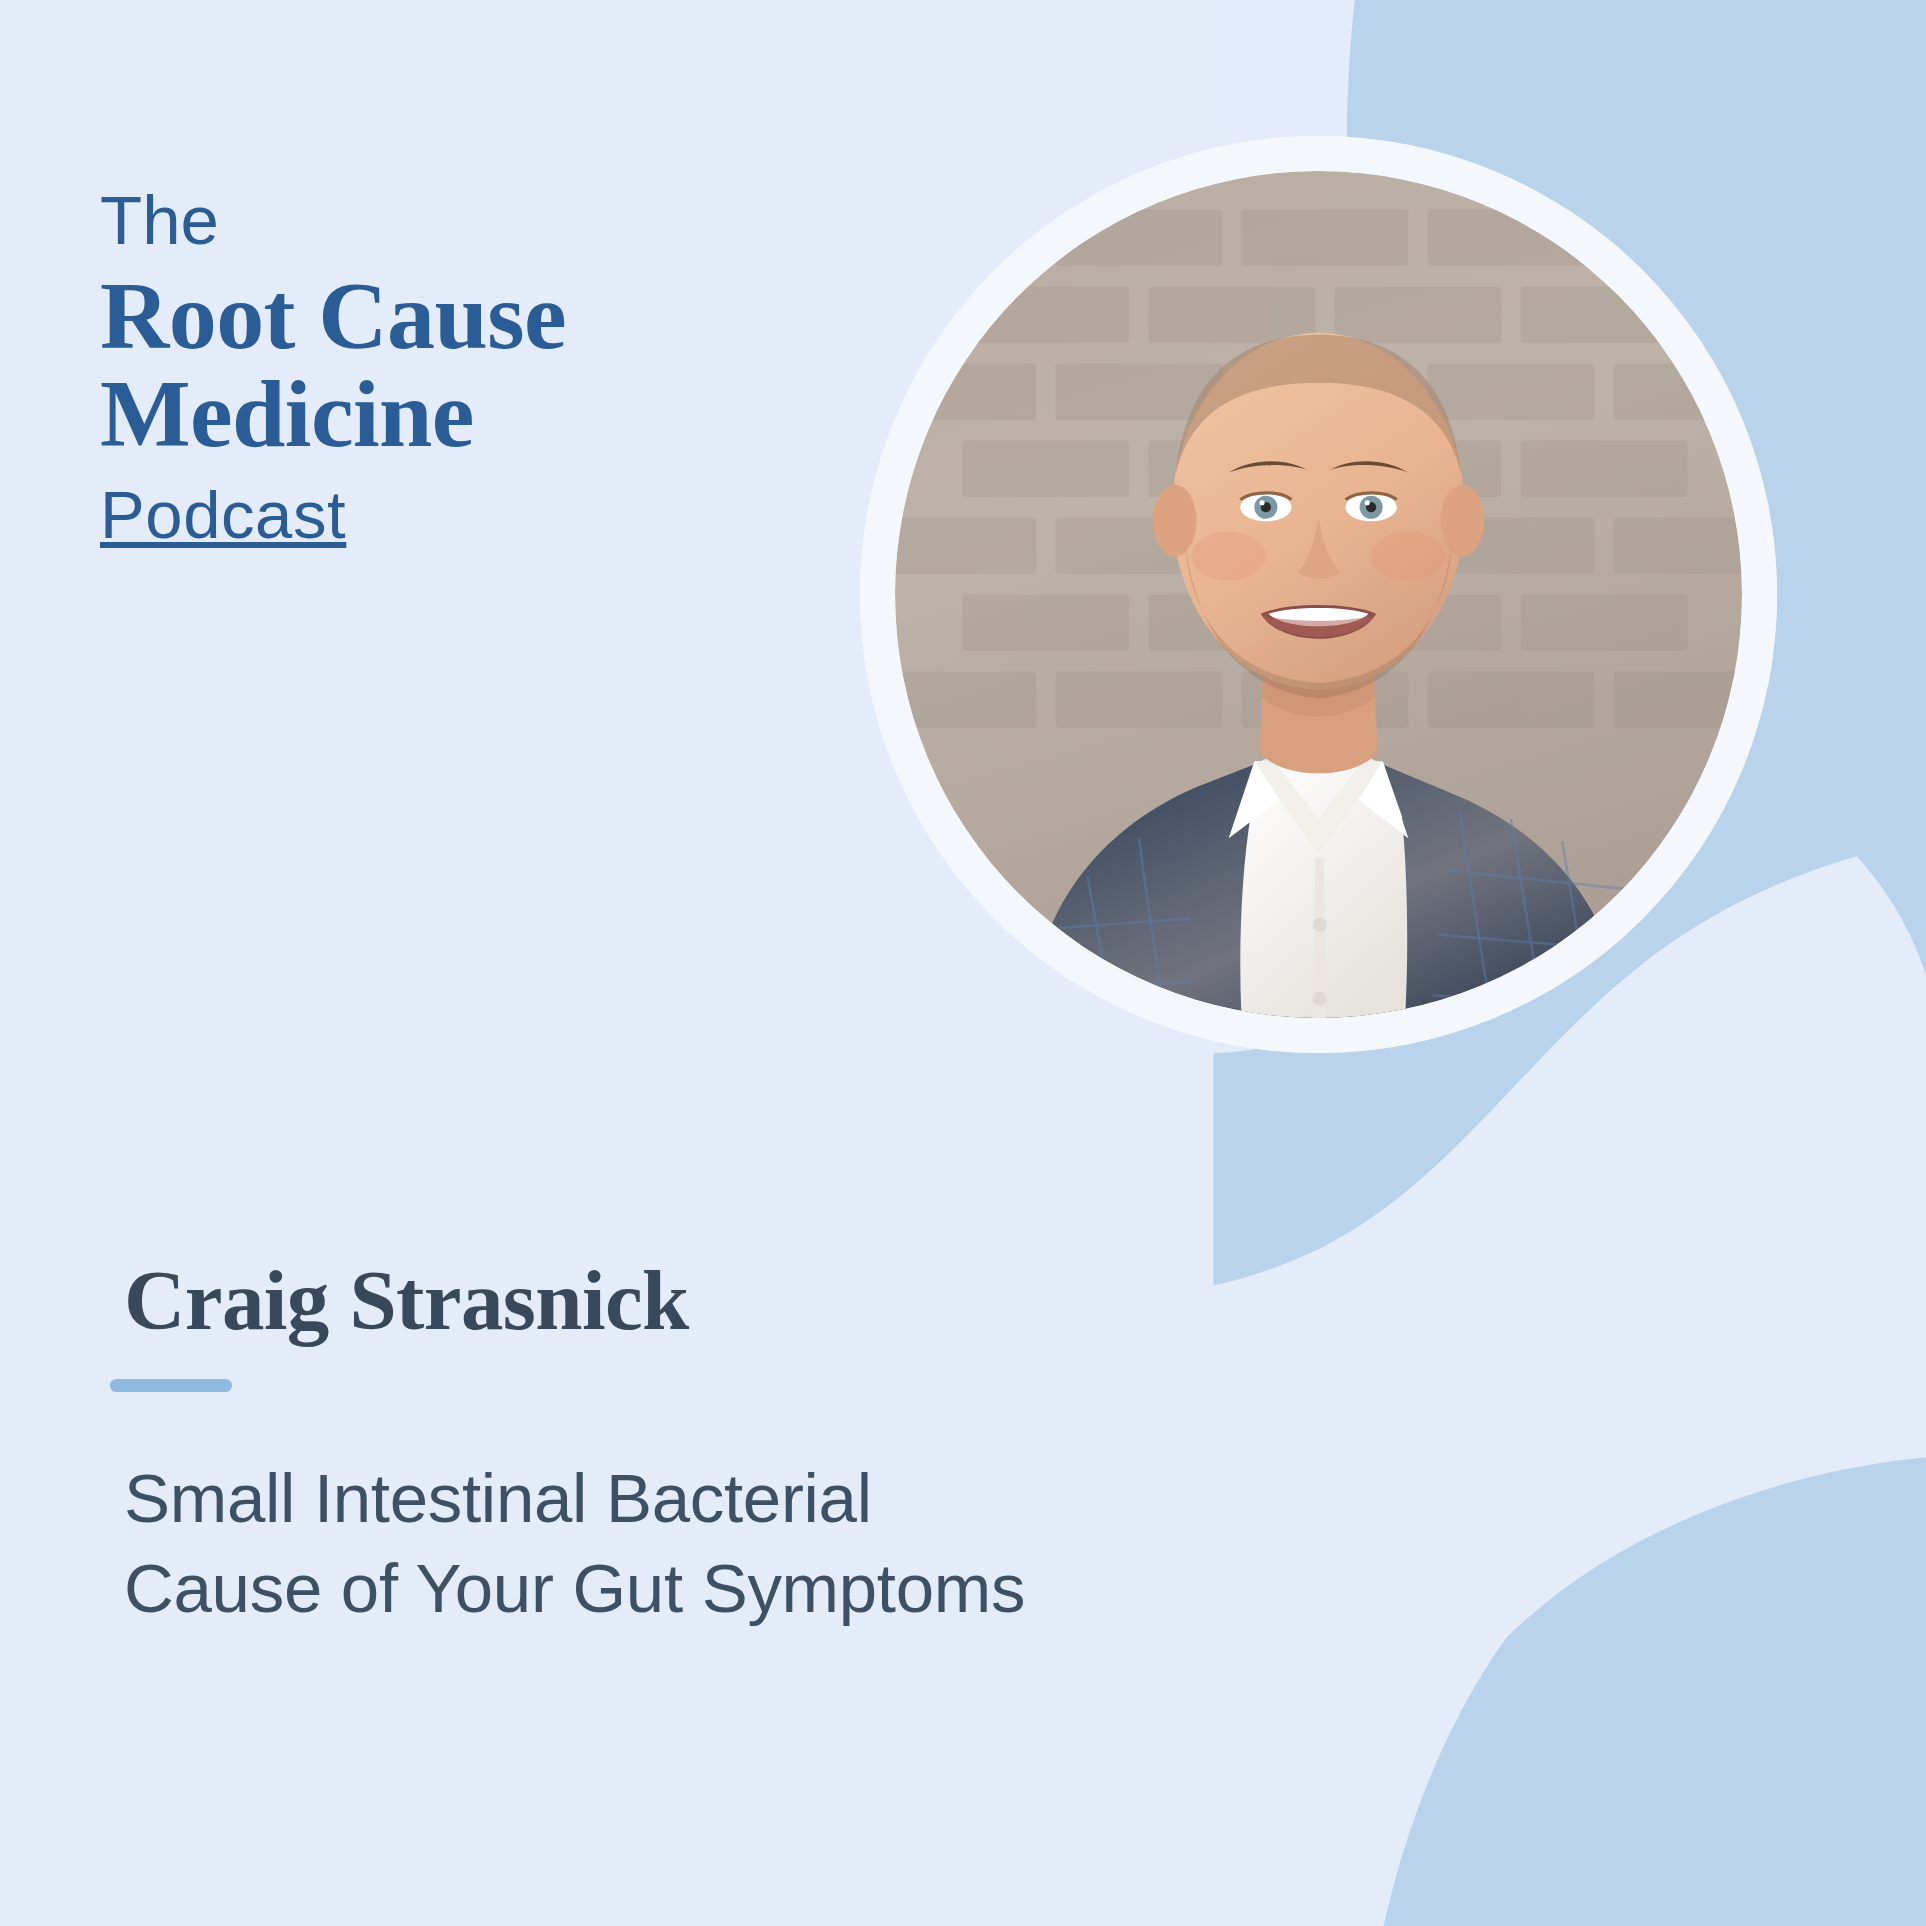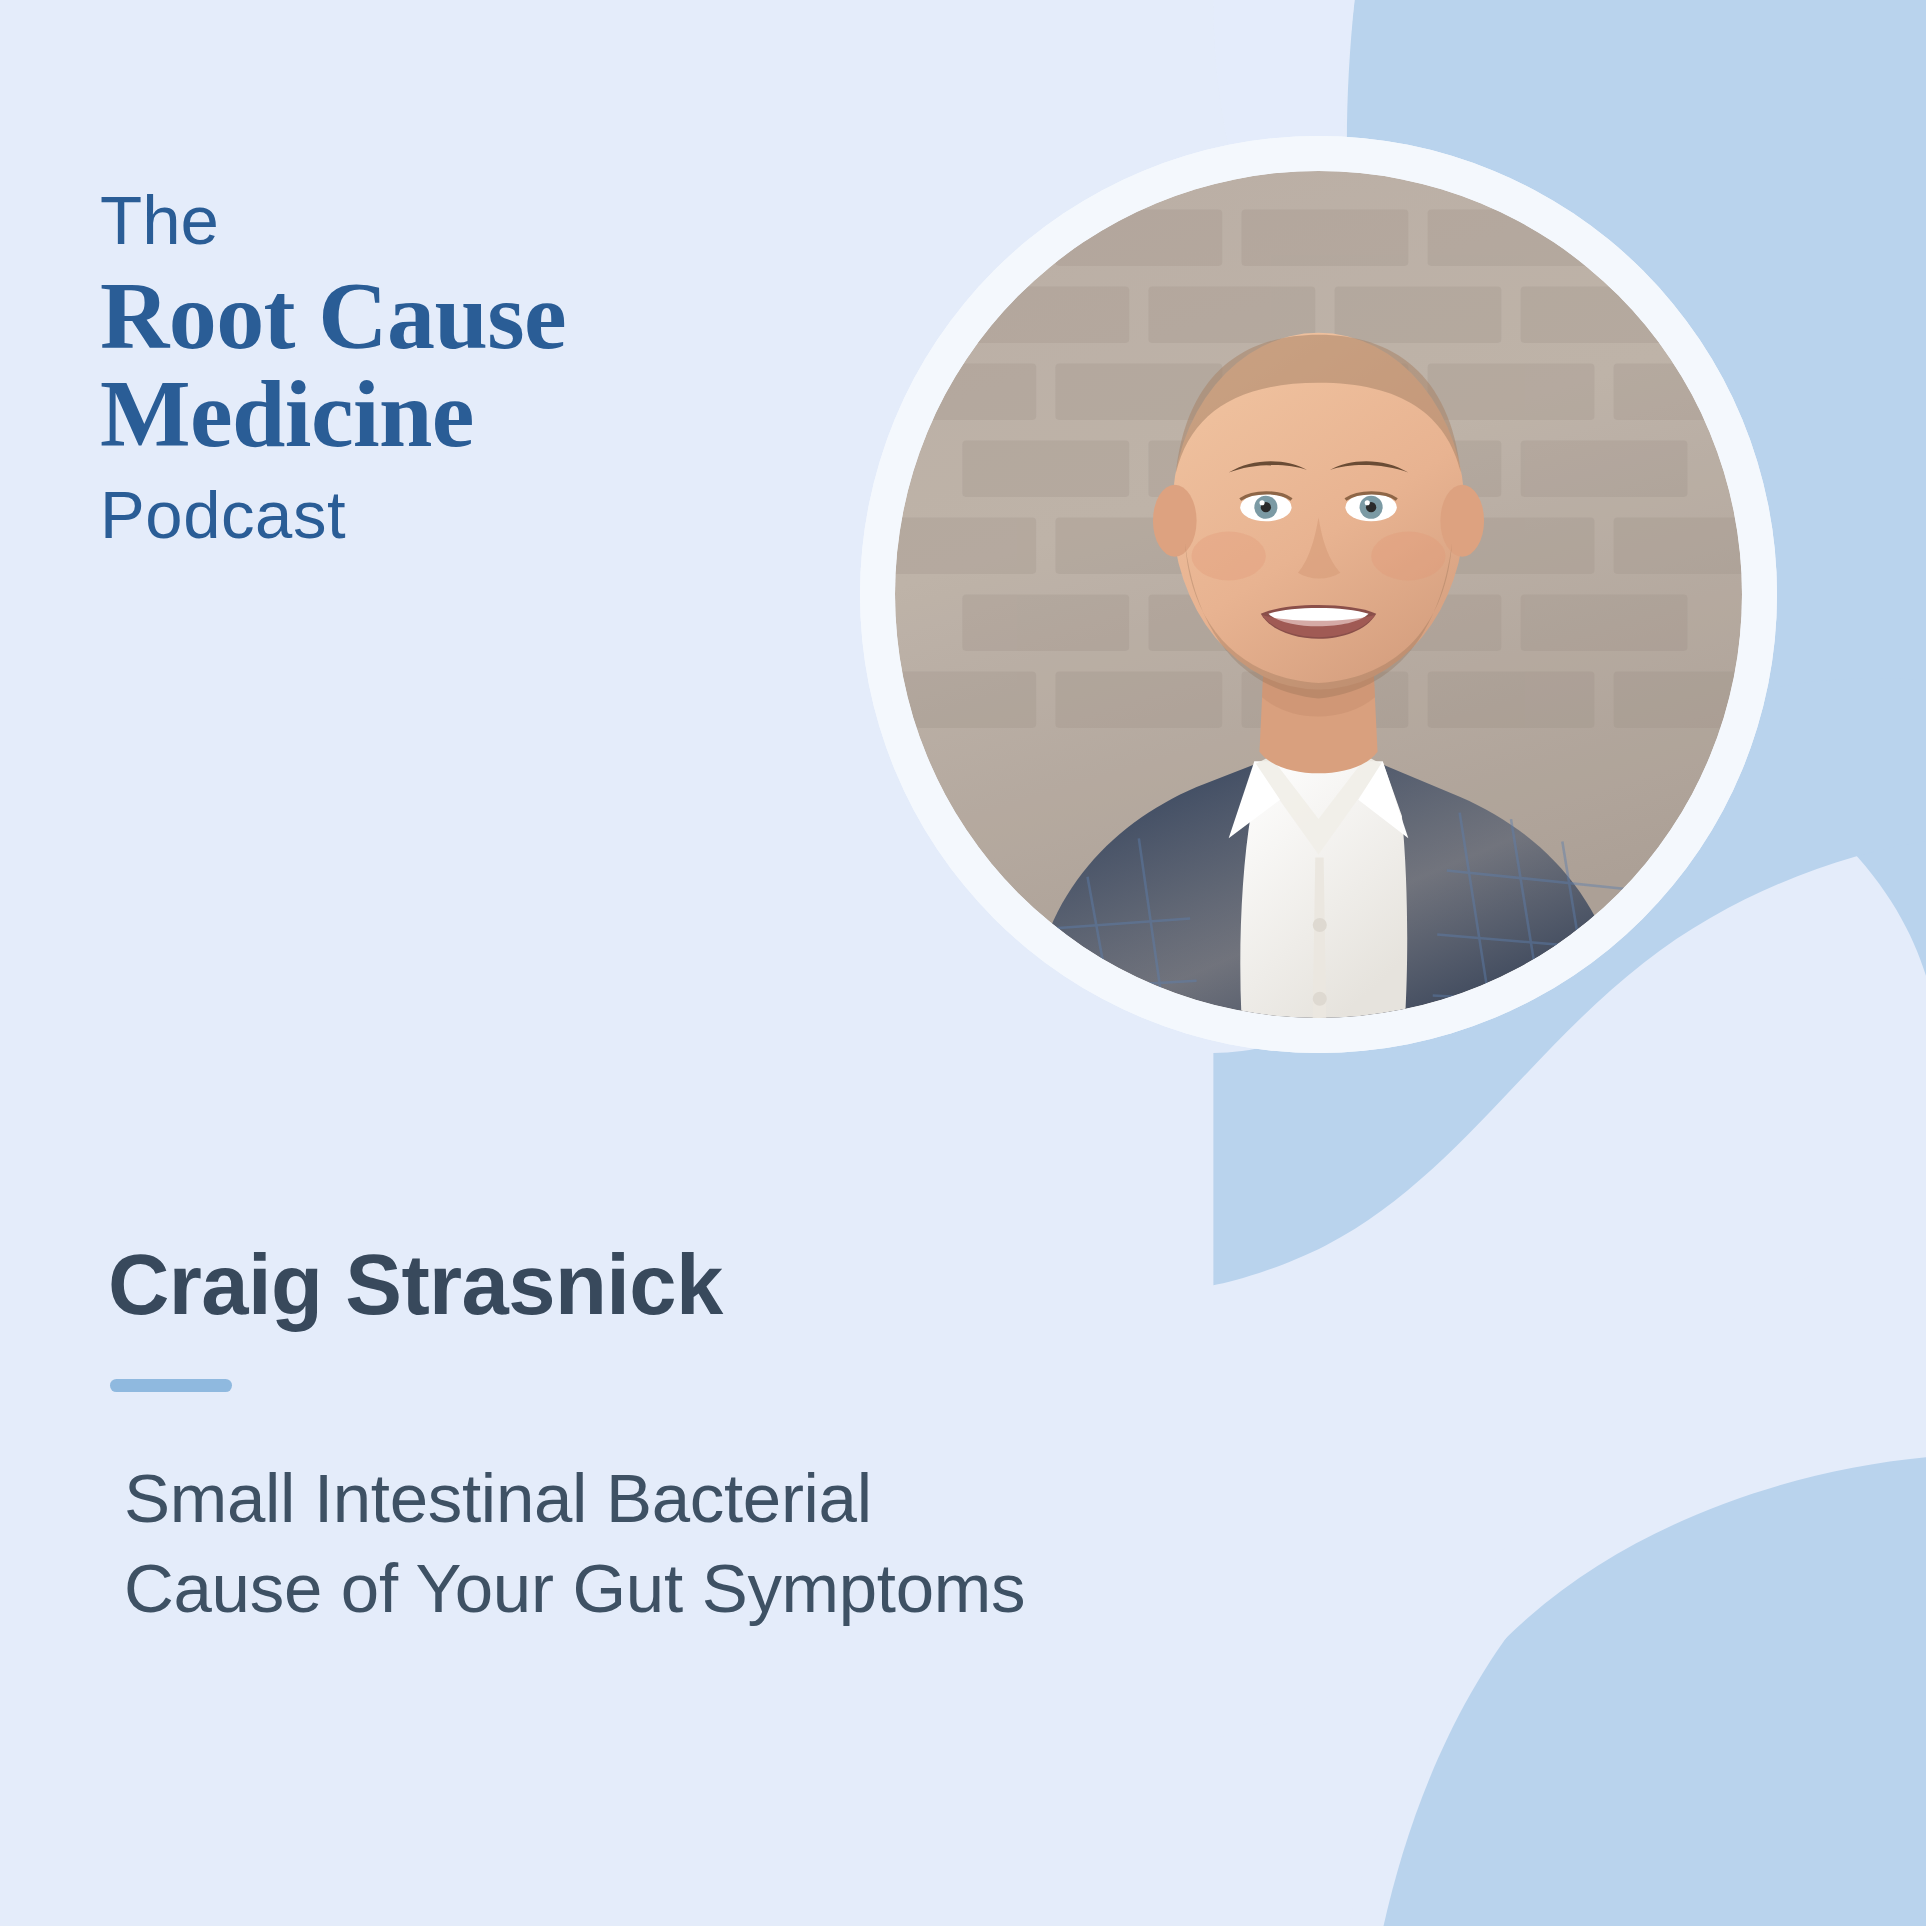--- a/index.html
+++ b/index.html
@@ -56,20 +56,21 @@
     white-space: nowrap;
   }
   .logo-podcast {
     font-family: "Liberation Sans", sans-serif;
     font-weight: 400;
     font-size: 67px;
     line-height: 1.0;
     letter-spacing: 0.6px;
     color: #2a5d96;
     margin: 19px 0 0 0;
+    text-decoration: underline;
   }
 
   
   #portrait-wrap {
     position: absolute;
     left: 860px;
     top: 136px;
     width: 917px;
     height: 917px;
     border-radius: 50%;
@@ -96,22 +97,22 @@
     display: block;
     width: 847px;
     height: 847px;
   }
 
   
   #guest-name {
     position: absolute;
     left: 108px;
     top: 1239px;
-    margin: 0;
-    font-family: Liberation Sans, sans-serif;
+    margin: 16px;
+    font-family: Liberation Serif, serif;
     font-weight: 700;
     font-size: 85px;
     letter-spacing: -0.6px;
     line-height: 1.08;
     color: #38495c;
     white-space: nowrap;
   }
   #divider {
     position: absolute;
     left: 110px;

